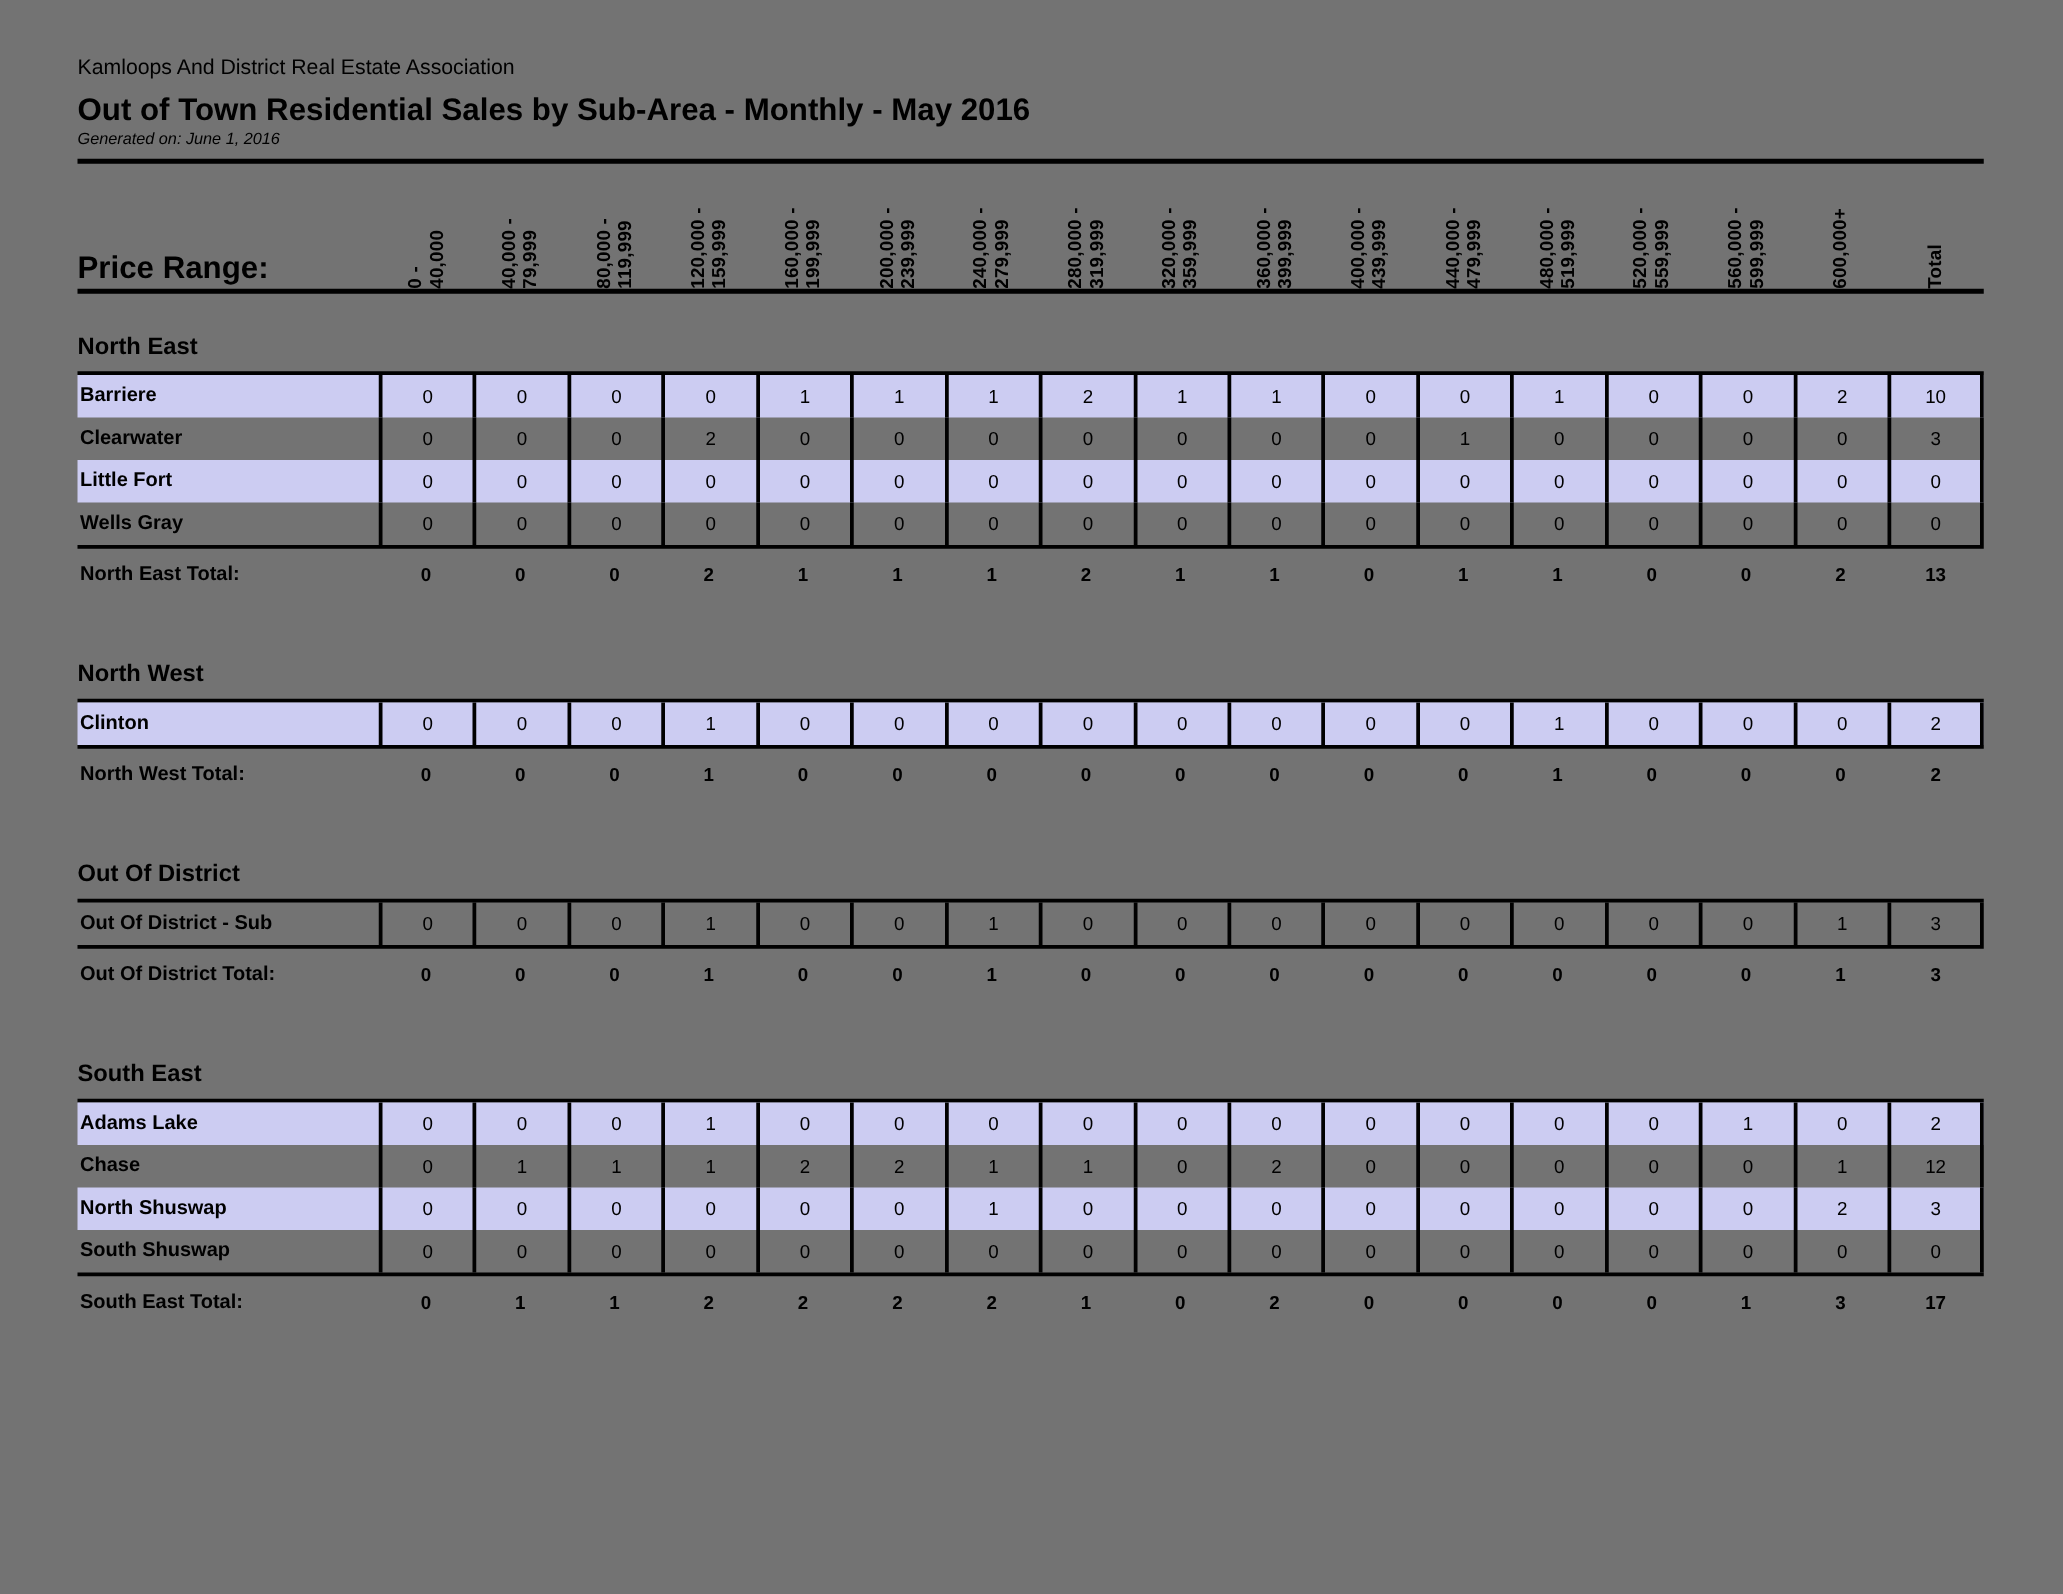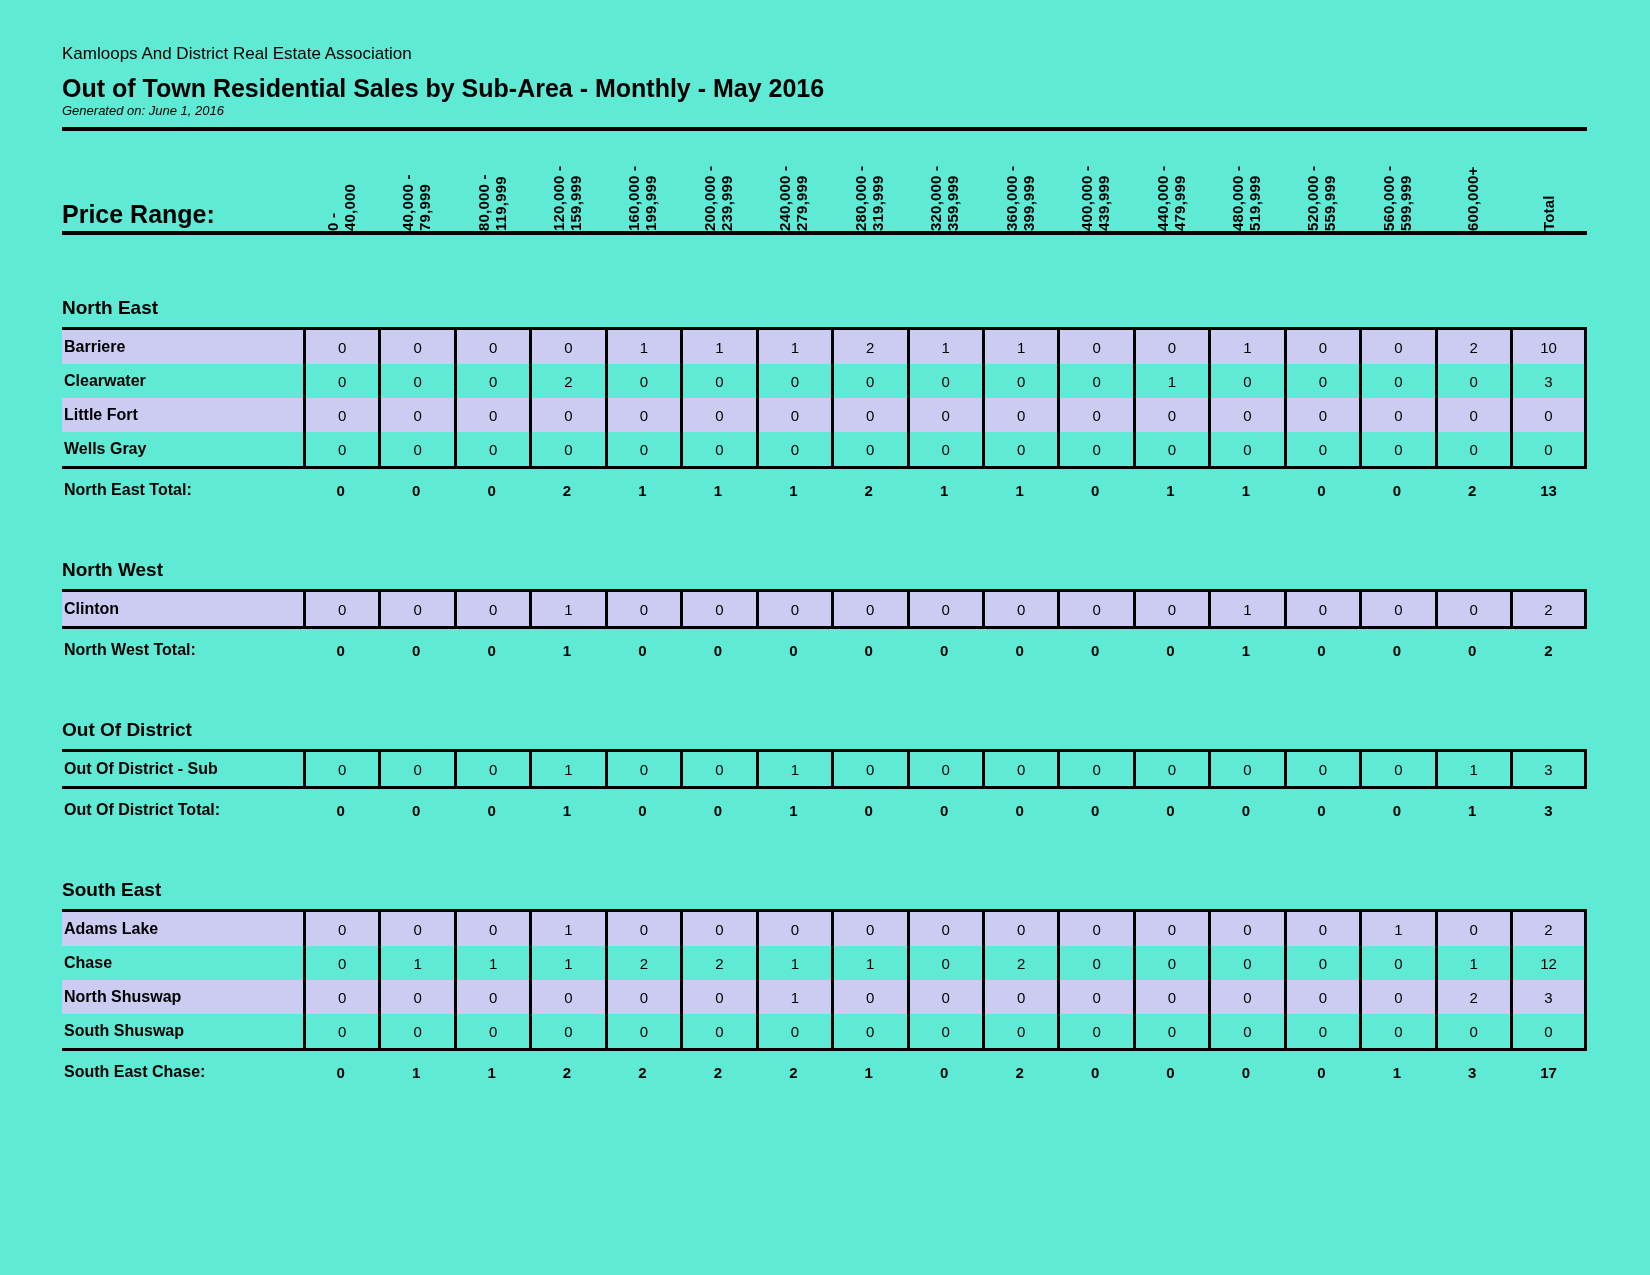--- a/index.html
+++ b/index.html
@@ -6,21 +6,21 @@
     margin: 0;
     padding: 0;
     background: #ffffff;
     font-family: "Liberation Sans", sans-serif;
     color: #000000;
   }
   .page {
     position: relative;
     width: 1650px;
     height: 1275px;
-    background: #5eead4;
+    background: #737373;
     box-sizing: border-box;
     padding: 44px 0 0 62px;
   }
   .org { font-size: 17px; line-height: 20px; }
   .title { font-size: 25px; font-weight: bold; margin: 9px 0 0 0; line-height: 30px; }
   .generated { font-size: 13px; font-style: italic; }
   .bigrule { width: 1525px; height: 4px; background: #000; }
   .bigrule.r1 { margin-top: 9px; }
 
   
@@ -40,21 +40,21 @@
     transform: rotate(180deg);
     font-size: 15px;
     font-weight: bold;
     line-height: 17px;
     white-space: pre-line;
     letter-spacing: 0.2px;
   }
 
   
   .section h2 { font-size: 19px; font-weight: bold; margin: 48px 0 8px 0; }
-  .section.first h2 { margin-top: 62px; }
+  .section.first h2 { margin-top: 32px; }
   .hrule { width: 1525px; height: 3px; background: #000; }
   .trow { width: 1525px; display: flex; height: 34px; }
   .trow.striped { background: var(--stripe, #ccccf2); }
   .tlabel {
     flex: 0 0 241px;
     display: flex; align-items: center;
     font-size: 16px; font-weight: bold;
     padding-left: 2px; box-sizing: border-box;
   }
   .tcell {
@@ -433,21 +433,21 @@
           <div class="tcell">0</div>
           <div class="tcell">0</div>
           <div class="tcell">0</div>
           <div class="tcell">0</div>
           <div class="tcell">0</div>
           <div class="tcell">0</div>
           <div class="tcell tot">0</div>
         </div>
         <div class="hrule"></div>
         <div class="total-row">
-          <div class="tlabel">South East Chase:</div>
+          <div class="tlabel">South East Total:</div>
           <div class="tcell">0</div>
           <div class="tcell">1</div>
           <div class="tcell">1</div>
           <div class="tcell">2</div>
           <div class="tcell">2</div>
           <div class="tcell">2</div>
           <div class="tcell">2</div>
           <div class="tcell">1</div>
           <div class="tcell">0</div>
           <div class="tcell">2</div>

